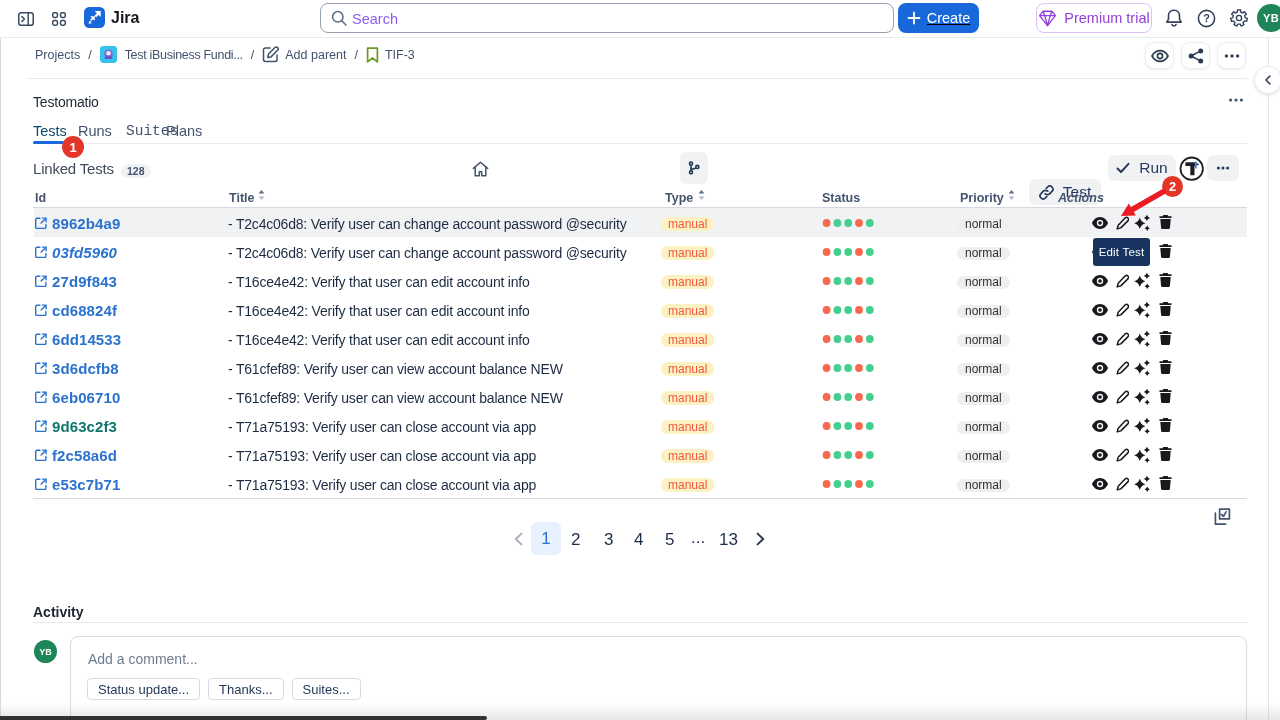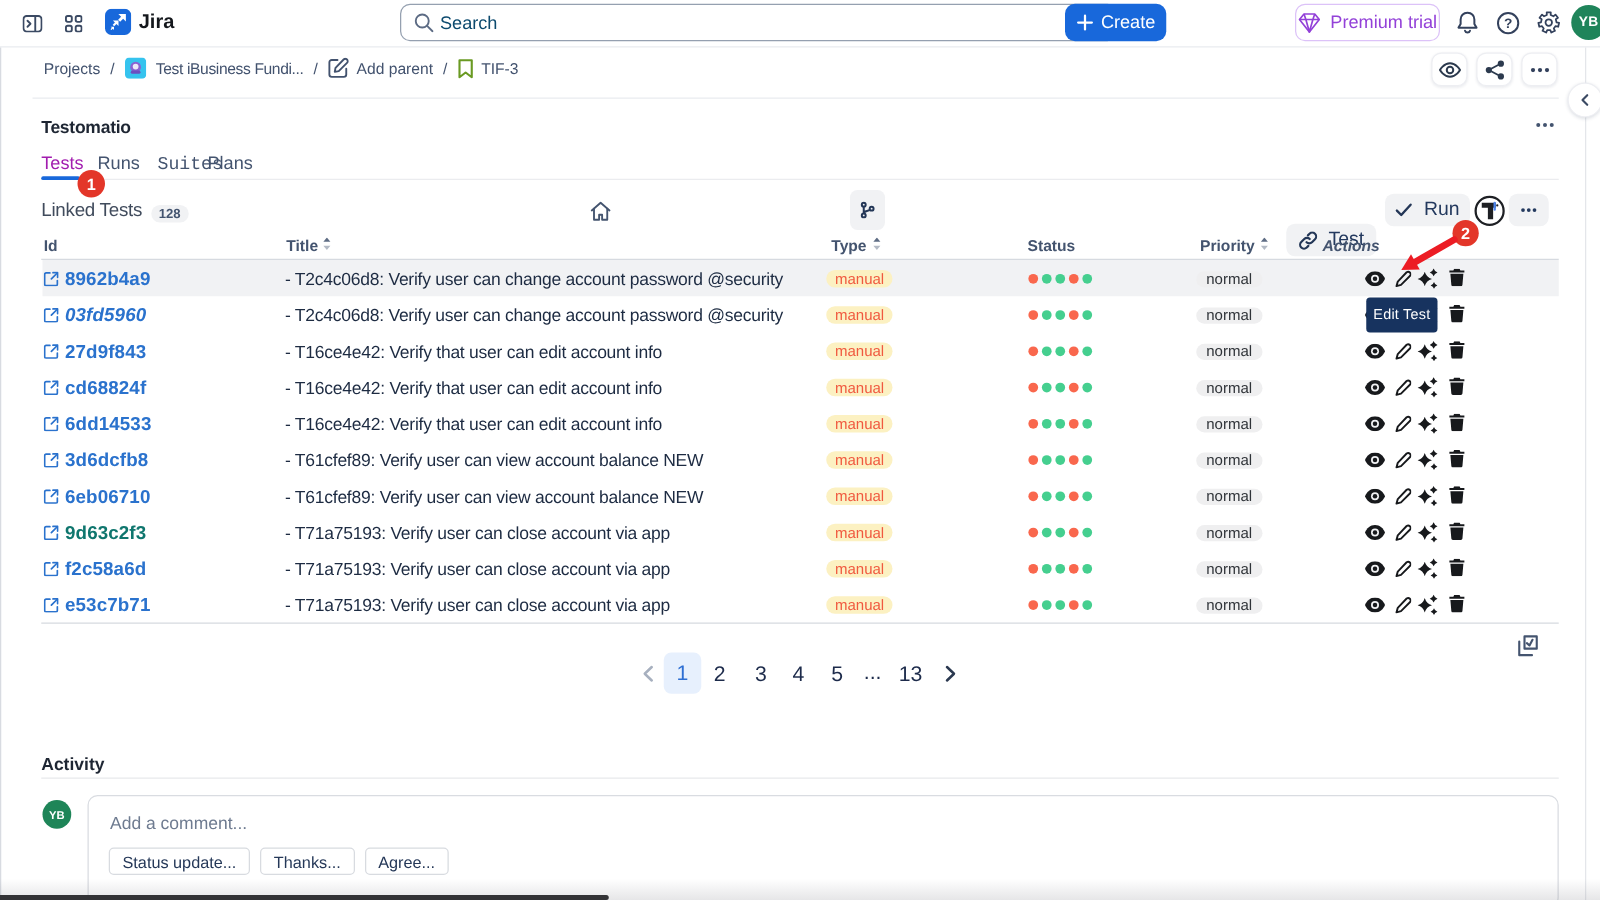--- a/index.html
+++ b/index.html
@@ -36,22 +36,22 @@
       </svg>
     </div>
 <div class="ab" style="left:111px;top:9px;"><span style="font-size:16px;font-weight:bold;color:#14171c">Jira</span></div>
 <div class="ab" style="left:320px;top:3px;width:574px;height:30px;border:1px solid #95A0B0;border-radius:8px"></div>
 <div class="ab" style="left:331px;top:10px;">
       <svg width="16" height="16" viewBox="0 0 16 16" fill="none" stroke="#5c6b84" stroke-width="1.5">
         <circle cx="6.8" cy="6.8" r="5.2"></circle>
         <path d="M10.7 10.7 15 15" stroke-linecap="round"></path>
       </svg>
     </div>
-<div class="ab" style="left:352px;top:10px;"><span style="font-size:14.5px;color:#0c4a6e">Search</span></div>
-<div class="ab" style="left:852px;top:3px;">
+<div class="ab" style="left:352px;top:10px;"><span style="font-size:14.5px;color:#8b5cf6">Search</span></div>
+<div class="ab" style="left:898px;top:3px;text-decoration:underline;">
       <div style="width:81px;height:30px;background:#1868DB;border-radius:8px;display:flex;align-items:center;justify-content:center;gap:6px">
         <svg width="14" height="14" viewBox="0 0 14 14" stroke="#fff" stroke-width="1.8" stroke-linecap="round">
           <path d="M7 1.5v11M1.5 7h11"></path>
         </svg>
         <span style="color:#fff;font-size:14.5px;font-weight:500">Create</span>
       </div>
     </div>
 <div class="ab" style="left:1036px;top:3px;">
       <div style="width:116px;height:30px;border:1px solid #DCC2F8;border-radius:8px;display:flex;align-items:center;justify-content:center;gap:7px">
         <span style="margin-top:1px">
@@ -146,29 +146,29 @@
 <div class="ab" style="left:26px;top:78px;width:1221px;height:1px;background:#E9EBEF"></div>
 <div class="ab" style="left:1268px;top:38px;width:1px;height:682px;background:#E4E6EA"></div>
 <div class="ab" style="left:1254px;top:66px;">
       <div style="width:28px;height:28px;border-radius:50%;background:#fff;border:1px solid #EDEEF2;box-shadow:0 1px 3px rgba(23,43,77,.15);display:flex;align-items:center;justify-content:center">
         <svg width="10" height="10" viewBox="0 0 10 10" fill="none" stroke="#3b4a63" stroke-width="1.7" stroke-linecap="round" stroke-linejoin="round">
           <path d="M6.8 1.2 3 5l3.8 3.8"></path>
         </svg>
       </div>
     </div>
 <div class="ab" style="left:0px;top:38px;width:1px;height:682px;background:#D8DBE1"></div>
-<div class="ab" style="left:33px;top:93px;"><span style="font-size:14px;font-weight:bold;letter-spacing:-0.2px;color:#1E2633">Testomatio</span></div>
+<div class="ab" style="left:33px;top:93px;"><span style="font-size:14px;font-weight:normal;letter-spacing:-0.2px;color:#1E2633">Testomatio</span></div>
 <div class="ab" style="left:1227px;top:98px;">
       <svg width="18" height="4" viewBox="0 0 18 4">
         <circle cx="3.5999999999999996" cy="2.0" r="1.6" fill="#44546F"></circle>
         <circle cx="9.0" cy="2.0" r="1.6" fill="#44546F"></circle>
         <circle cx="14.4" cy="2.0" r="1.6" fill="#44546F"></circle>
       </svg>
     </div>
-<div class="ab" style="left:33px;top:122px;"><span style="font-size:14.5px;font-weight:500;color:#a21caf">Tests</span></div>
+<div class="ab" style="left:33px;top:122px;"><span style="font-size:14.5px;font-weight:500;color:#0c4a6e">Tests</span></div>
 <div class="ab" style="left:78px;top:122px;"><span style="font-size:14.5px;font-weight:500;color:#44546F">Runs</span></div>
 <div class="ab" style="left:126px;top:122px;font-family:Liberation Mono, monospace;"><span style="font-size:14.5px;font-weight:500;color:#44546F">Suites</span></div>
 <div class="ab" style="left:166px;top:122px;text-align:right;"><span style="font-size:14.5px;font-weight:500;color:#44546F">Plans</span></div>
 <div class="ab" style="left:33px;top:143px;width:1214px;height:1px;background:#EBECEF"></div>
 <div class="ab" style="left:33px;top:141px;width:31px;height:3px;background:#1868DB;border-radius:2px"></div>
 <div class="ab" style="left:62px;top:136px;">
       <div class="badge" style="width:22px;height:22px;font-size:13px">1</div>
     </div>
 <div class="ab" style="left:33px;top:160px;"><span style="font-size:15px;letter-spacing:-0.2px;color:#404B5C">Linked Tests</span></div>
 <div class="ab" style="left:121px;top:161px;"><div class="pill" style="height:14px;padding:0 6px;background:#F1F2F4;color:#44546F;font-weight:600;font-size:10.5px">128</div></div>
@@ -741,17 +741,17 @@
 <div class="ab" style="left:33px;top:622px;width:1214px;height:1px;background:#E7E9EC"></div>
 <div class="ab" style="left:34px;top:640px;">
       <div style="width:23px;height:23px;border-radius:50%;background:#1E8558;color:#fff;font-size:9px;font-weight:bold;display:flex;align-items:center;justify-content:center">YB</div>
     </div>
 <div class="ab" style="left:70px;top:636px;width:1177px;height:90px;border:1px solid #D9DCE1;border-radius:8px;background:#fff"></div>
 <div class="ab" style="left:88px;top:650px;"><span style="font-size:14px;color:#6E7B90">Add a comment...</span></div>
 <div class="ab" style="left:87px;top:678px;">
       <div style="display:flex;gap:8px">
         <span style="height:22px;border:1px solid #D8DBE0;border-radius:4px;background:#fff;display:inline-flex;align-items:center;padding:0 10px;font-size:13px;color:#253858;font-weight:500">Status update...</span>
         <span style="height:22px;border:1px solid #D8DBE0;border-radius:4px;background:#fff;display:inline-flex;align-items:center;padding:0 10px;font-size:13px;color:#253858;font-weight:500">Thanks...</span>
-        <span style="height:22px;border:1px solid #D8DBE0;border-radius:4px;background:#fff;display:inline-flex;align-items:center;padding:0 10px;font-size:13px;color:#253858;font-weight:500">Agree...</span>
+        <span style="height:22px;border:1px solid #D8DBE0;border-radius:4px;background:#fff;display:inline-flex;align-items:center;padding:0 10px;font-size:13px;color:#253858;font-weight:500">Suites...</span>
       </div>
     </div>
 <div class="ab" style="left:0px;top:703px;width:1280px;height:17px;background:linear-gradient(to bottom,rgba(190,190,195,0) 0%,rgba(140,140,148,0.22) 100%)"></div>
 <div class="ab" style="left:0px;top:716px;width:487px;height:4px;background:#333336;border-radius:0 3px 3px 0"></div>
 </div>
 </body></html>

